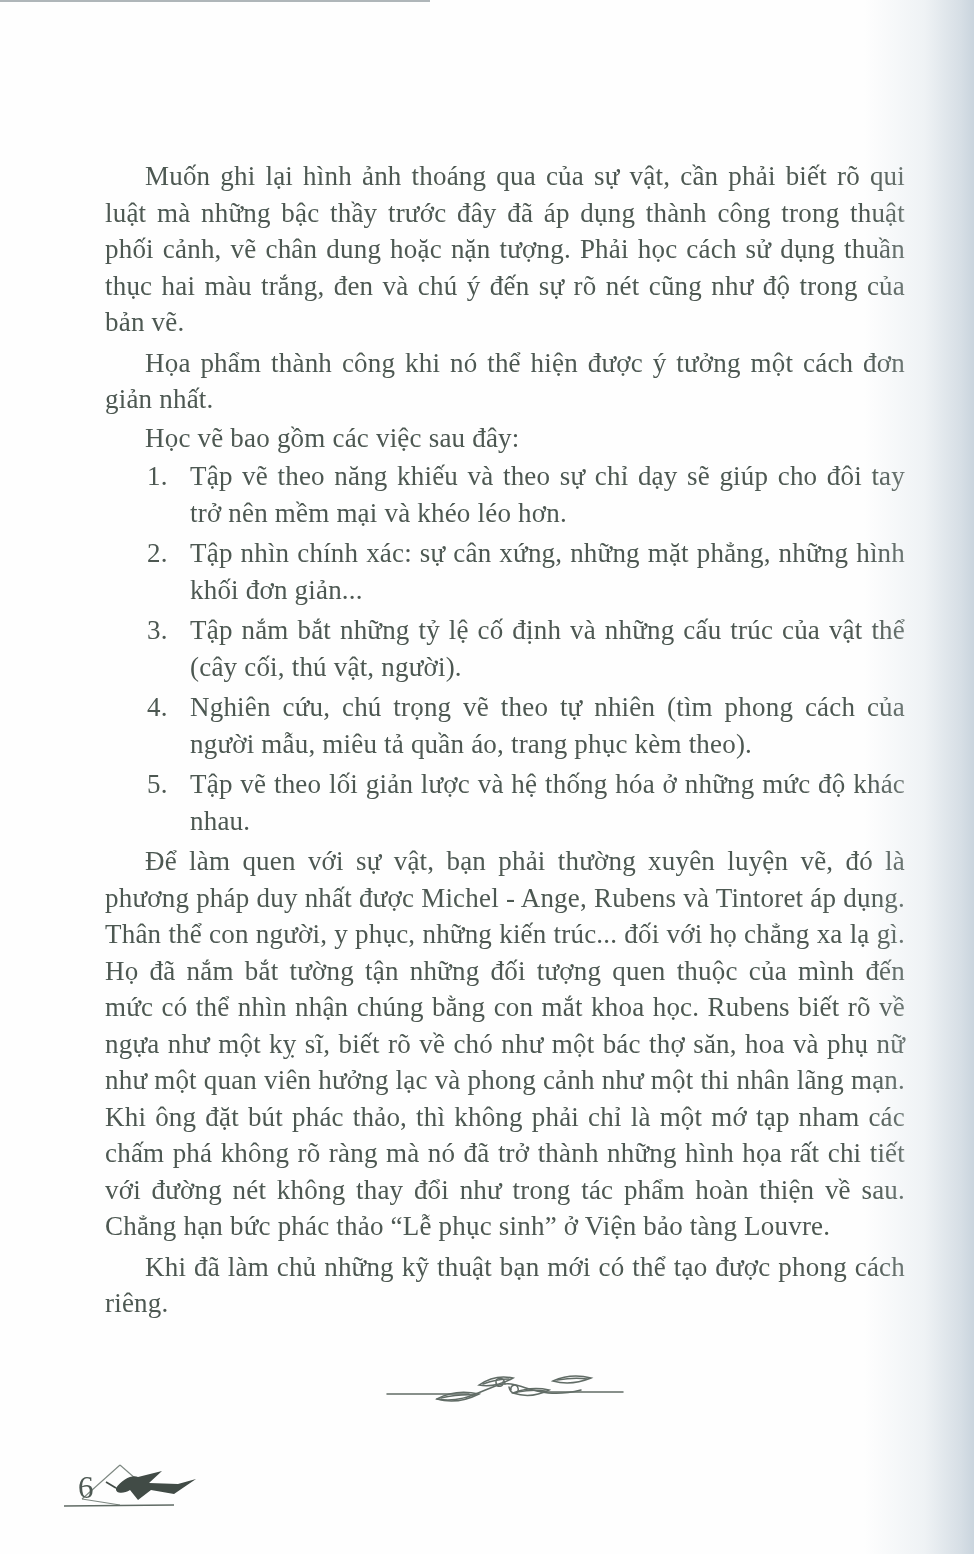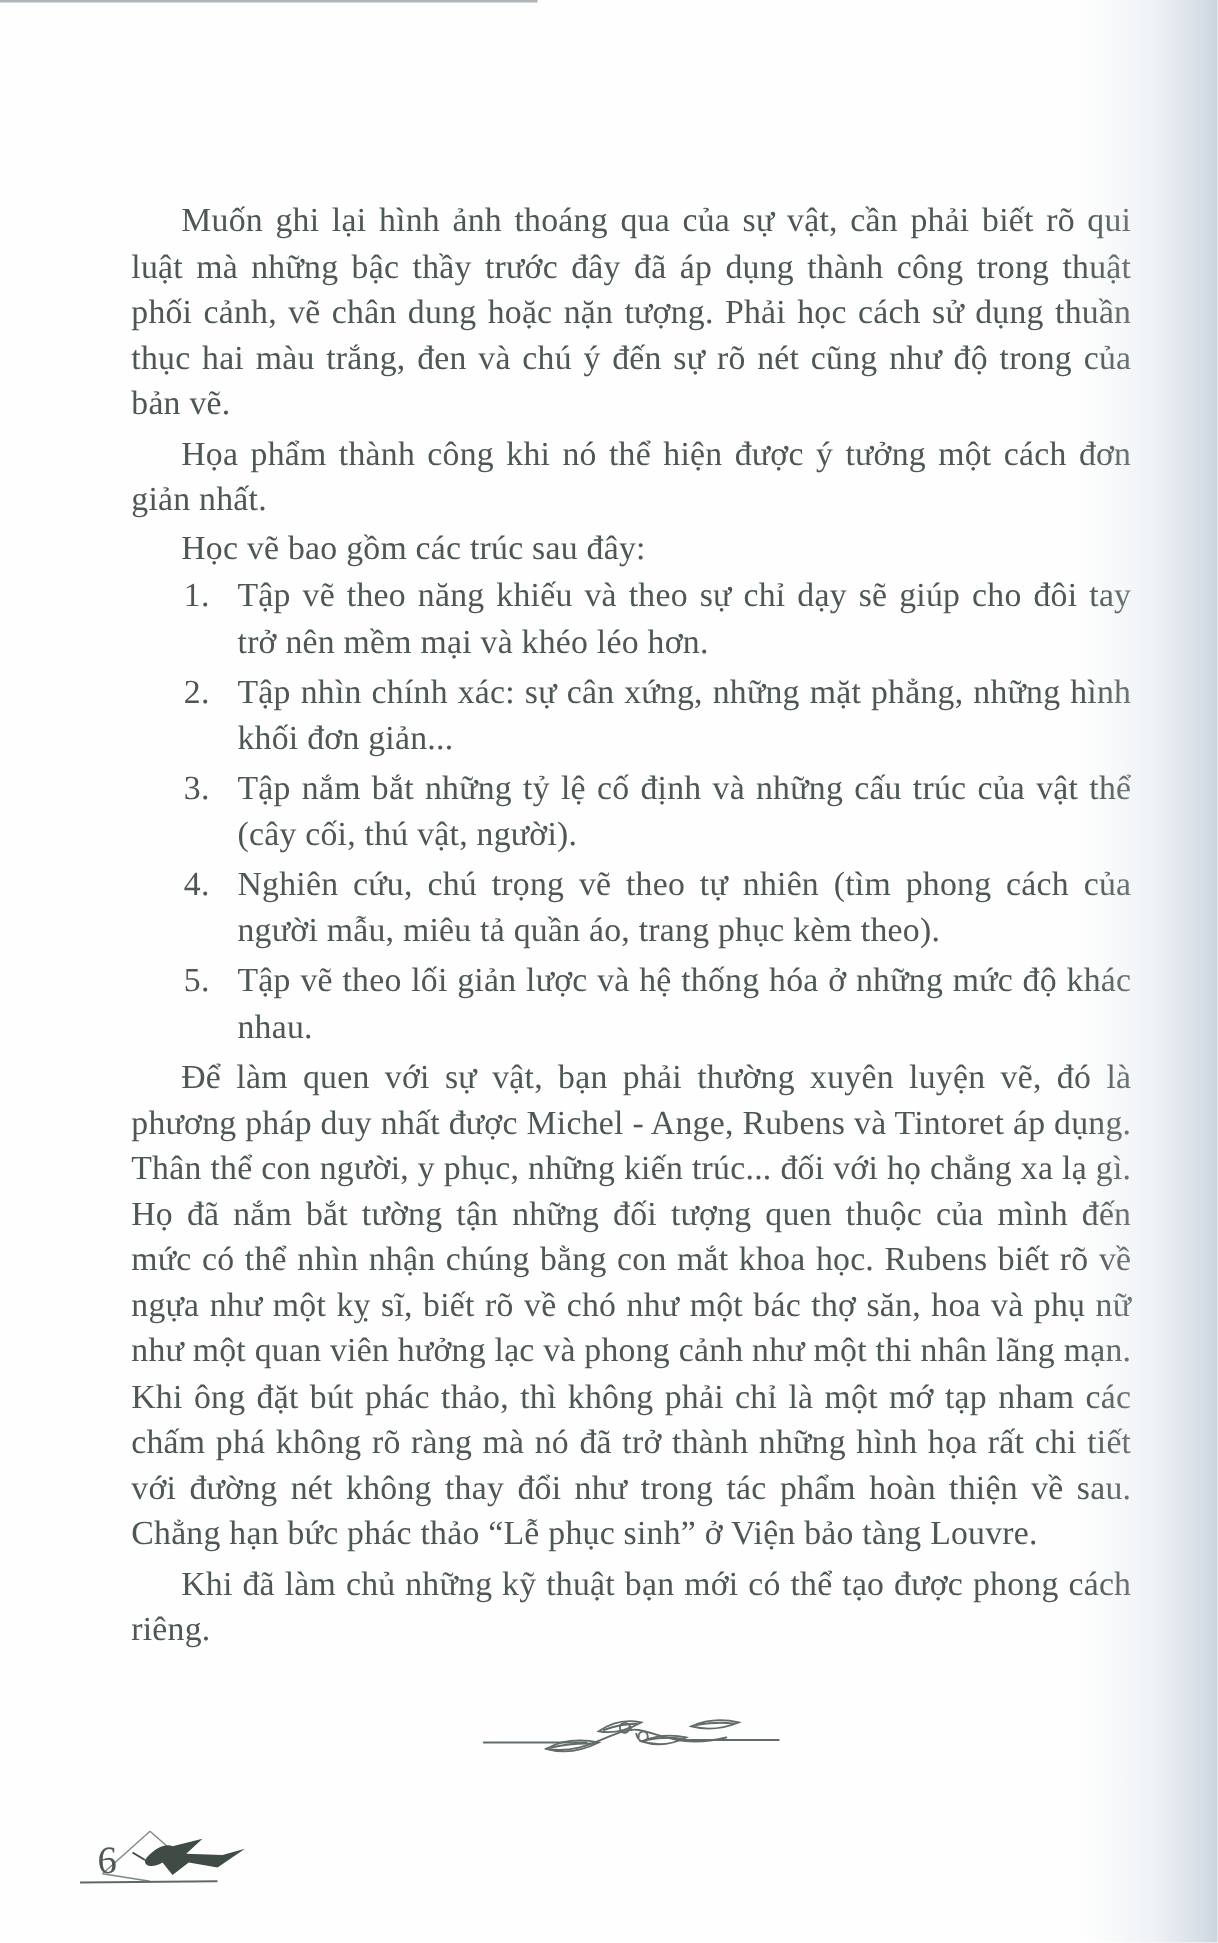--- a/index.html
+++ b/index.html
@@ -110,21 +110,21 @@
 <div class="page">
 
   <div class="scan-line-top"></div>
 
   <div class="text-block">
 
     <p class="para">Muốn ghi lại hình ảnh thoáng qua của sự vật, cần phải biết rõ qui luật mà những bậc thầy trước đây đã áp dụng thành công trong thuật phối cảnh, vẽ chân dung hoặc nặn tượng. Phải học cách sử dụng thuần thục hai màu trắng, đen và chú ý đến sự rõ nét cũng như độ trong của bản vẽ.</p>
 
     <p class="para para-tight">Họa phẩm thành công khi nó thể hiện được ý tưởng một cách đơn giản nhất.</p>
 
-    <p class="para para-tight">Học vẽ bao gồm các trúc sau đây:</p>
+    <p class="para para-tight">Học vẽ bao gồm các việc sau đây:</p>
 
     <div class="list">
       <div class="list-item">
         <span class="list-num">1.</span>
         <span class="list-text">Tập vẽ theo năng khiếu và theo sự chỉ dạy sẽ giúp cho đôi tay trở nên mềm mại và khéo léo hơn.</span>
       </div>
       <div class="list-item">
         <span class="list-num">2.</span>
         <span class="list-text">Tập nhìn chính xác: sự cân xứng, những mặt phẳng, những hình khối đơn giản...</span>
       </div>

